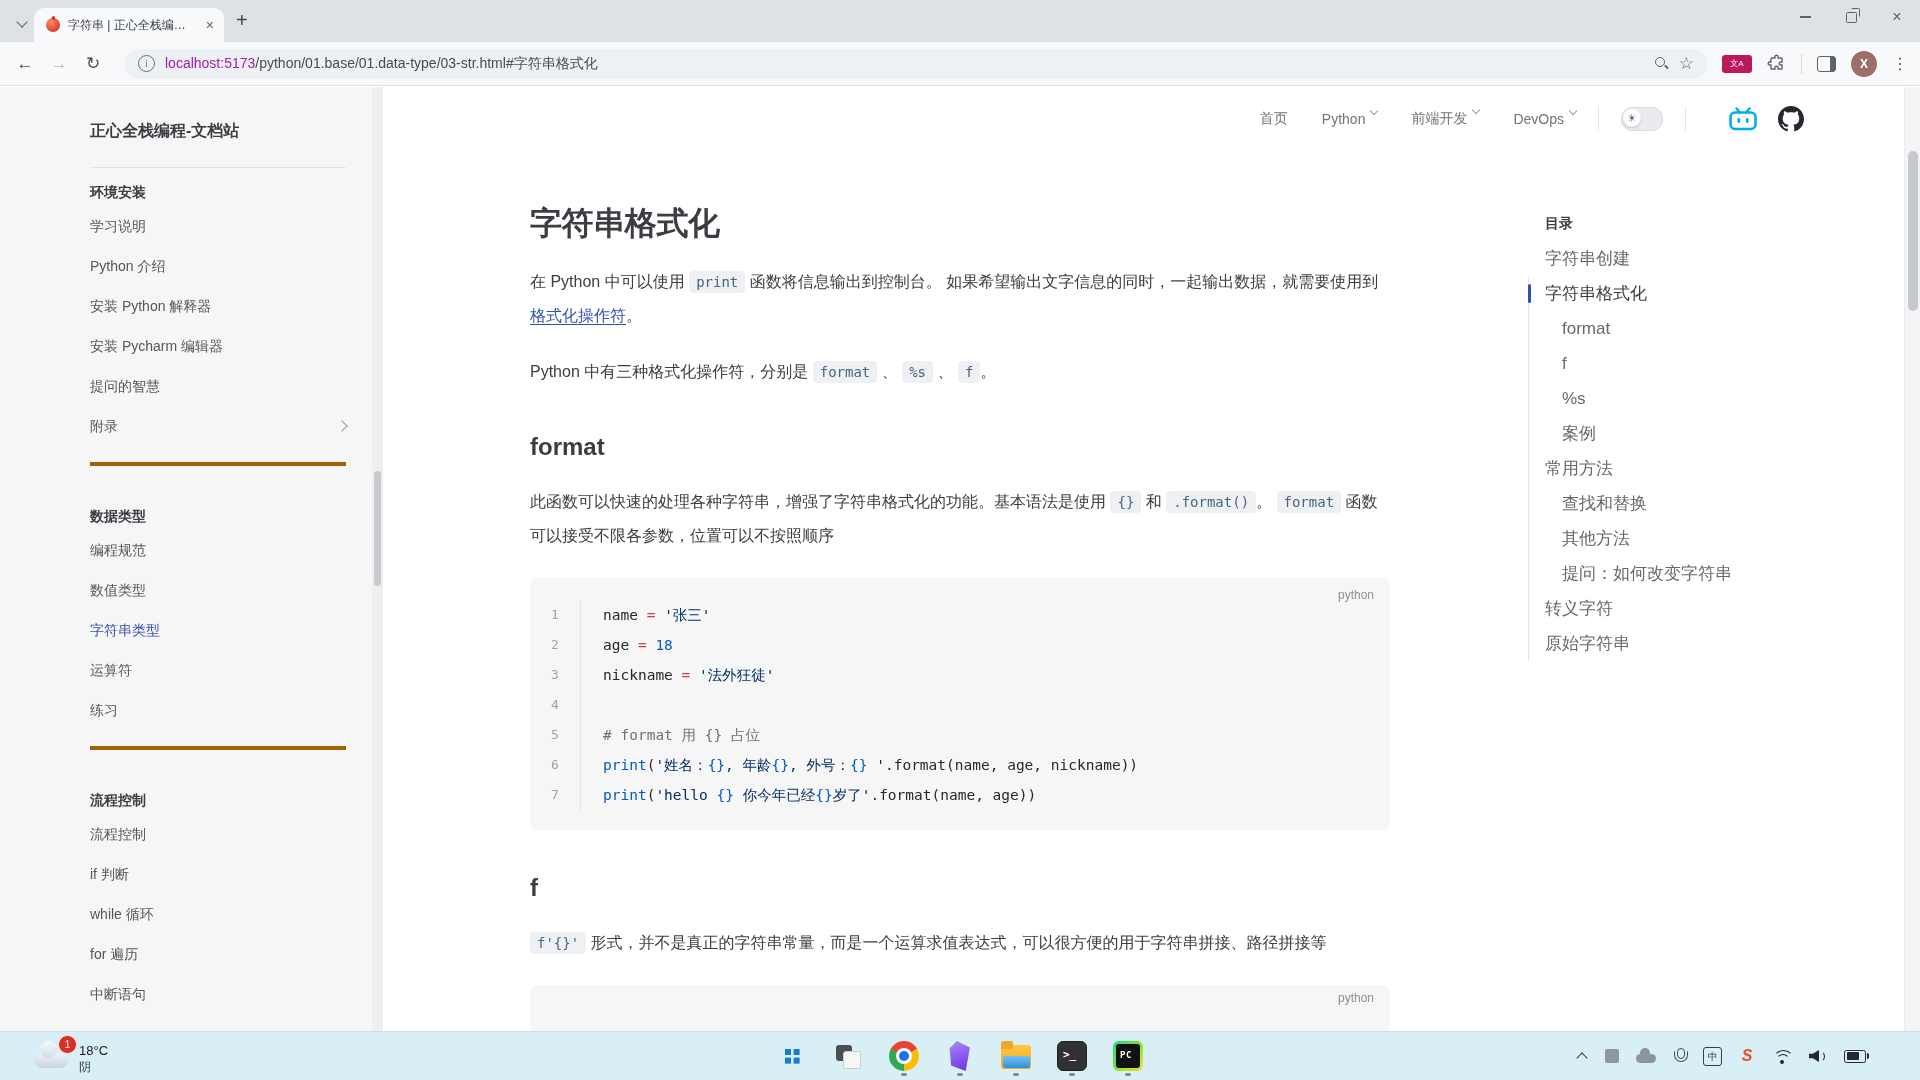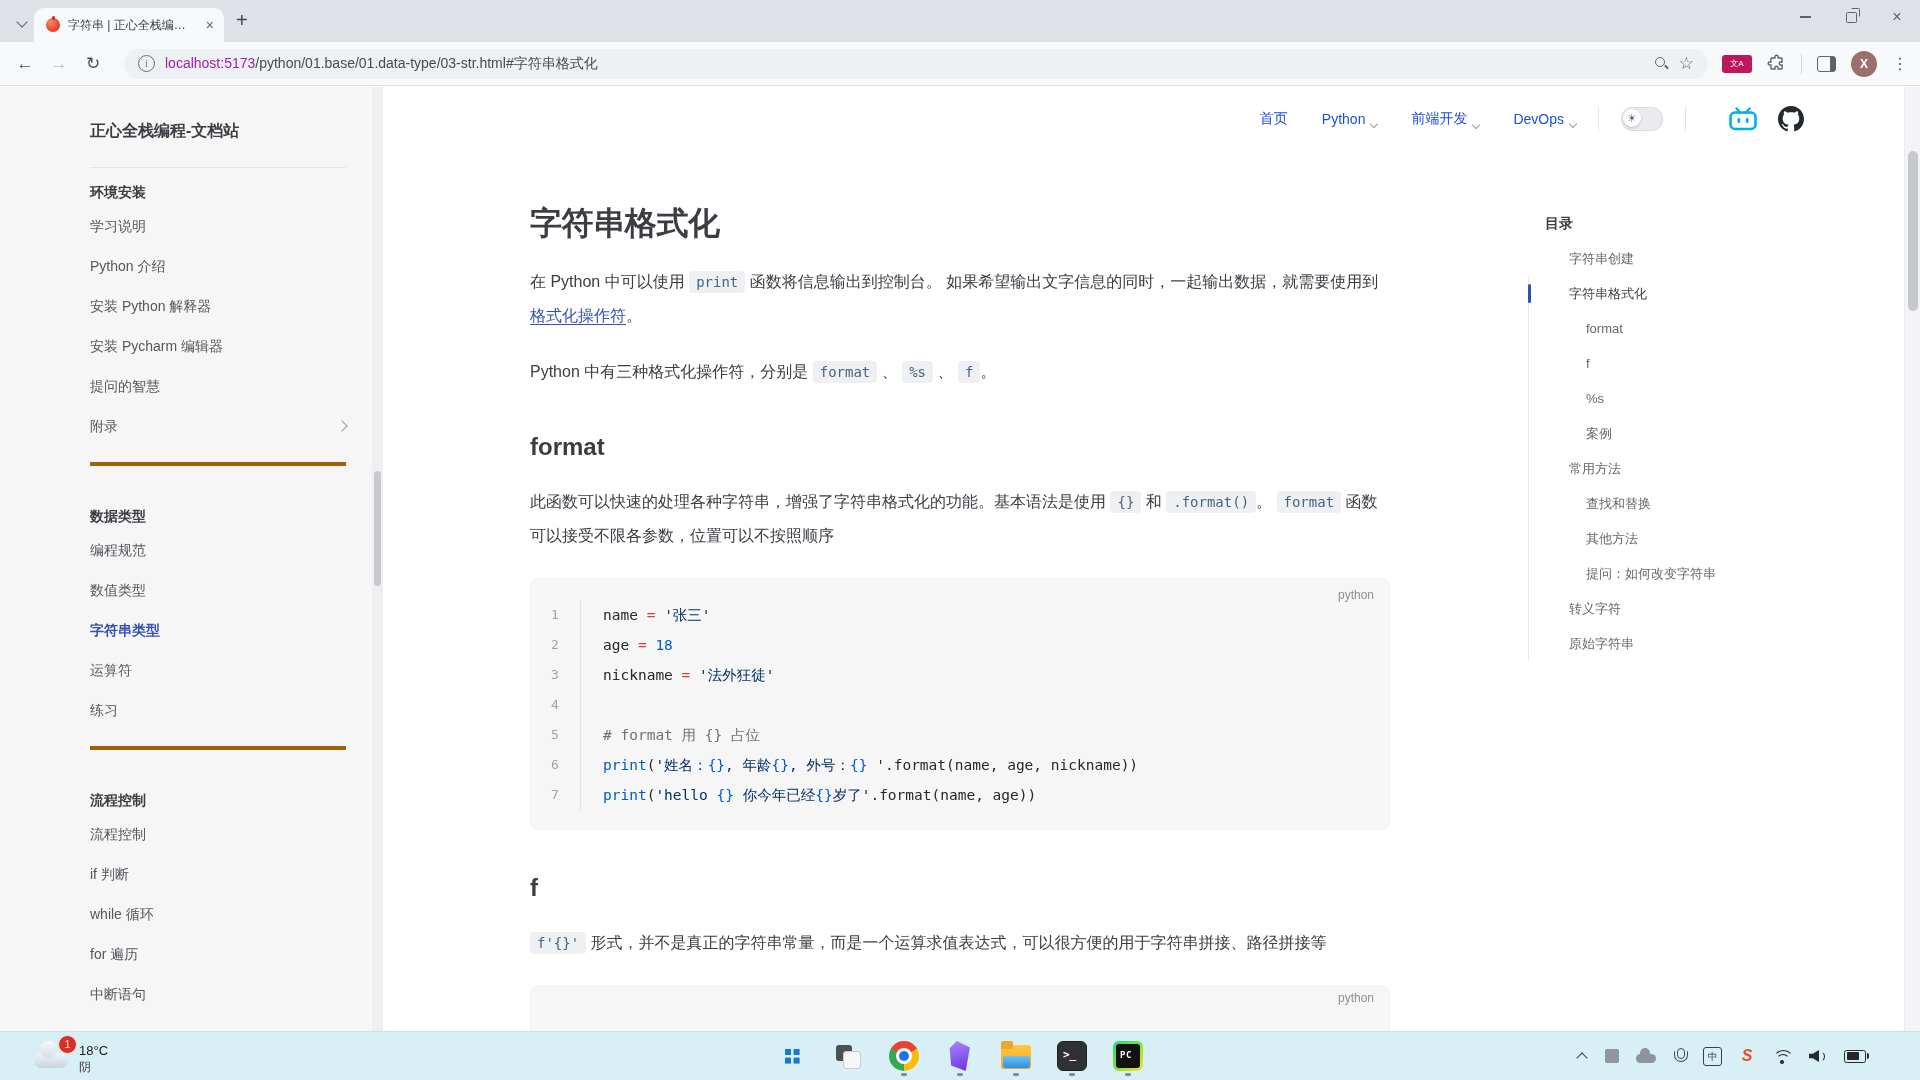--- a/index.html
+++ b/index.html
@@ -46,28 +46,28 @@
   
   .page{position:absolute;left:0;top:87px;right:0;height:945px;background:#fff;overflow:hidden;}
   .vp-sidebar{position:absolute;left:0;top:0;width:372px;height:100%;background:#f6f6f7;padding:32px 26px 0 90px;box-sizing:border-box;}
   .vp-side-title{font-size:16px;font-weight:700;color:#3c3c43;line-height:24px;}
   .vp-side-divider{height:1px;background:#e4e4e7;margin-top:24px;}
   .sb-group{padding-bottom:16px;}
   .sb-group + .sb-group{border-top:4px solid #a16207;}
   .sb-title{font-size:14px;font-weight:700;color:#3c3c43;height:28px;line-height:28px;margin-top:36px;}
   .sb-group:first-child .sb-title{margin-top:10px;}
   .sb-item{height:40px;line-height:40px;font-size:14px;color:#56565d;display:flex;align-items:center;justify-content:space-between;cursor:pointer;}
-  .sb-item.active{color:#3451b2;font-weight:700;}
+  .sb-item.active{color:#3451b2;font-weight:400;}
   .sb-item .chev{border-color:#9a9aa0;}
   .sb-scroll{position:absolute;left:372px;top:0;width:11px;height:100%;background:#efeff1;}
   .sb-thumb{position:absolute;left:2px;top:384px;width:7px;height:115px;background:#c9cace;border-radius:4px;}
   
   .vp-nav{position:absolute;left:383px;top:0;right:15px;height:64px;background:#fff;display:flex;align-items:center;justify-content:flex-end;padding-right:101px;}
   .nav-items{display:flex;align-items:center;gap:34px;}
-  .nav-item{display:flex;align-items:flex-end;gap:6px;font-size:14px;font-weight:500;color:#1d4ed8;cursor:pointer;}
+  .nav-item{display:flex;align-items:flex-start;gap:6px;font-size:14px;font-weight:500;color:#737373;cursor:pointer;}
   .nav-item .chev{width:5px;height:5px;border-color:#9a9aa0;margin-top:-3px;}
   .nav-divider{width:1px;height:24px;background:#e4e4e7;margin:0 22px;}
   .theme-switch{width:40px;height:22px;border-radius:11px;background:#ebebef;border:1px solid #dcdce0;position:relative;cursor:pointer;}
   .knob{position:absolute;left:1px;top:1px;width:18px;height:18px;border-radius:50%;background:#fff;box-shadow:0 1px 2px rgba(0,0,0,.2);
     display:flex;align-items:center;justify-content:center;font-size:11px;color:#5b5b63;}
   .nav-socials{display:flex;align-items:center;gap:20px;margin-left:20px;}
   
   .vp-doc{position:absolute;left:530px;top:64px;width:860px;}
   .doc-h1{margin:52px 0 0;font-size:32px;line-height:40px;font-weight:700;color:#3c3c43;letter-spacing:-0.4px;}
   .doc-h2{margin:42px 0 0;font-size:24px;line-height:32px;font-weight:700;color:#3c3c43;}
@@ -81,21 +81,21 @@
   .lc{padding-left:22px;white-space:pre;color:#24292e;}
   .tk-pl{color:#24292e;} .tk-op{color:#d73a49;} .tk-st{color:#032f62;} .tk-nu{color:#005cc5;}
   .tk-fn{color:#005cc5;} .tk-co{color:#6a737d;} .tk-br{color:#005cc5;}
   .code-block.partial{min-height:80px;}
   .code-block.partial .code-lang{top:6px;}
   
   .vp-aside{position:absolute;left:1528px;top:64px;width:300px;padding:62px 0 0 17px;box-sizing:border-box;}
   .aside-line{position:absolute;left:0;top:126px;width:1px;height:384px;background:#e8e8ea;}
   .aside-marker{position:absolute;left:0;top:133px;width:2.5px;height:19px;background:#3451b2;border-radius:2px;}
   .toc-title{font-size:14px;font-weight:600;color:#3c3c43;line-height:20px;margin-bottom:8px;}
-  .toc-item{height:35px;line-height:35px;font-size:13px;color:#67676c;cursor:pointer;white-space:nowrap;margin-left:24px;}
+  .toc-item{height:35px;line-height:35px;font-size:17px;color:#67676c;cursor:pointer;white-space:nowrap;}
   .toc-item.l2{padding-left:17px;}
   .toc-item.active{color:#3c3c43;font-weight:500;}
   .pg-scroll{position:absolute;right:0;top:0;width:15px;height:100%;background:#f4f4f6;border-left:1px solid #ececee;}
   .pg-thumb{position:absolute;right:2px;top:64px;width:10px;height:160px;background:#c5c8cd;border-radius:5px;}
   
   .taskbar{position:absolute;left:0;right:0;bottom:0;height:48px;background:#d8f0f5;border-top:1px solid rgba(0,0,0,.06);}
   .weather{position:absolute;left:34px;top:4px;display:flex;align-items:flex-start;gap:9px;cursor:pointer;}
   .wcloud{position:relative;width:36px;height:24px;margin-top:8px;}
   .wcloud:before{content:"";position:absolute;left:0;bottom:0;width:34px;height:15px;border-radius:8px;background:linear-gradient(#eef3f8,#c9d3de);}
   .wcloud:after{content:"";position:absolute;left:6px;top:-3px;width:17px;height:17px;border-radius:50%;background:linear-gradient(#f6f9fc,#d4dde6);}

